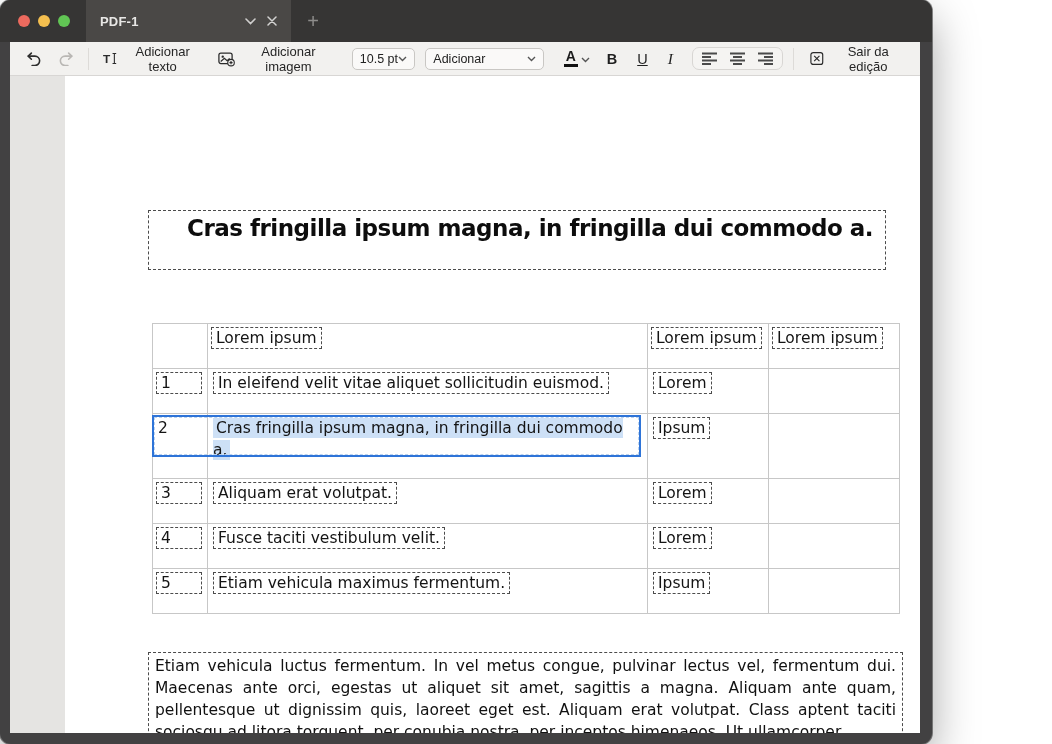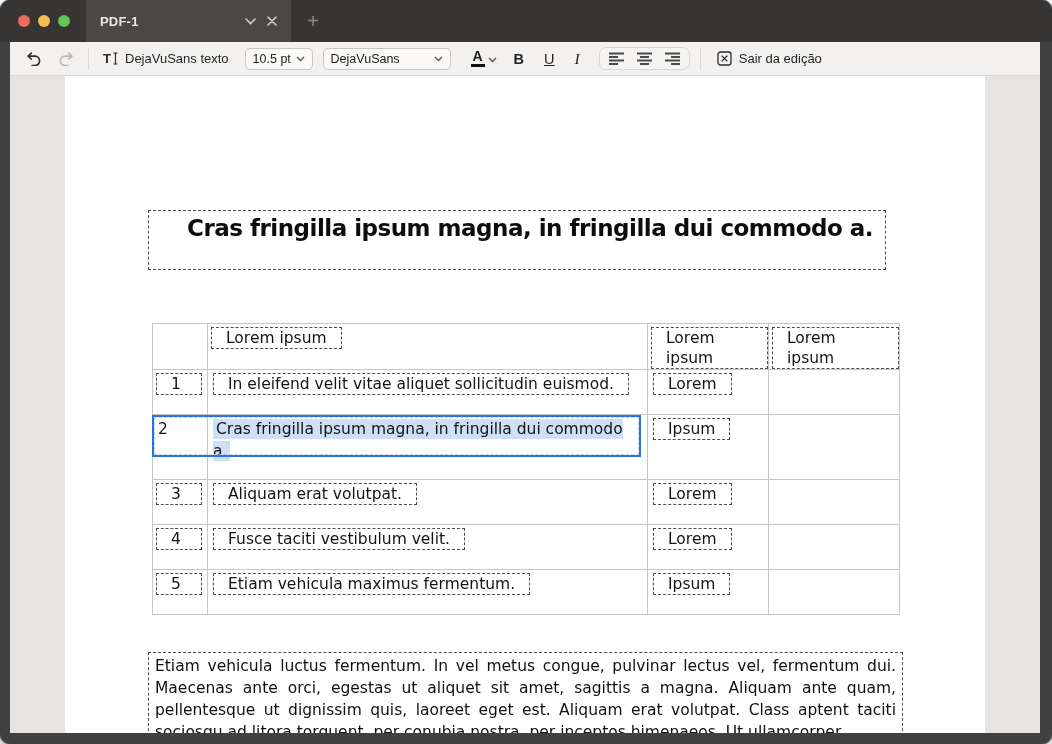--- a/index.html
+++ b/index.html
@@ -1,19 +1,19 @@
 <!DOCTYPE html>
 <html><head>
 <meta charset="utf-8">
 <style>
   * { box-sizing: border-box; margin: 0; padding: 0; }
   html,body { width:1052px; height:744px; background:#ffffff; font-family:"Liberation Sans", sans-serif; }
 
   .window{
-    position:relative; width:1052px; height:744px; border-radius:11px; overflow:hidden;
+    position:relative; width:932px; height:744px; border-radius:11px; overflow:hidden;
     background:#424142; box-shadow:0 18px 45px rgba(0,0,0,.35), 0 0 0 1px rgba(0,0,0,.45);text-decoration:underline;
   }
 
   
   .titlebar{ position:absolute; top:0; left:0; right:0; height:42px; background:#363534; display:flex; align-items:stretch; }
   .traffic{ display:flex; align-items:center; gap:8px; padding:0 16px 0 18px; }
   .light{ width:12px; height:12px; border-radius:50%; display:inline-block; }
   .light.red{ background:#ec6a5e; } .light.yellow{ background:#f4bf4f; } .light.green{ background:#61c554; }
   .tab{ width:205px; background:#4a4846; display:flex; align-items:center; padding:0 10px 0 14px; color:#e8e7e5; }
   .tab-title{ font-size:13px; font-weight:700; letter-spacing:.2px; }
@@ -60,21 +60,21 @@
   
   table.doc{ position:absolute; left:87px; top:247px; border-collapse:collapse; table-layout:fixed; }
   table.doc th, table.doc td{ border:1px solid #c7c7c7; vertical-align:top; font-size:15.5px; font-weight:400; text-align:left; line-height:22px; }
   col.c1{ width:55px; } col.c2{ width:440px; } col.c3{ width:121px; } col.c4{ width:131px; }
   table.doc tr{ height:45px; }
   table.doc tr.sel{ height:65px; }
   table.doc th{ padding:3px 0 0 3px; }
   table.doc td{ padding:3px 6px 0 5px; }
   table.doc td.numcell{ padding:3px 0 0 3px; }
   table.doc td.selcell{ padding-right:15px; }
-  .tbox{ display:inline-block; border:1px dashed #4c4c4c; padding:0 14px; line-height:20px; }
+  .tbox{ display:inline-block; border:1px dashed #4c4c4c; padding:0 4px; line-height:20px; }
   .numbox{ width:46px; }
   .numplain{ display:inline-block; padding:1px 4px 0 2px; line-height:20px; }
   .hl{ background:#cde0f6; padding:1px 3px; }
 
   .selection-outline{
     position:absolute; left:87px; top:339px; width:489px; height:42px;
     border:2px solid #2e74d8; pointer-events:none;
   }
   .selection-outline::after{
     content:""; position:absolute; inset:0; border:1px dashed #bcd3ef;
@@ -125,33 +125,43 @@
           <path d="M6.2 2.2 L2.8 5.5 L6.2 8.8" fill="none" stroke="#b9b7b4" stroke-width="1.7" stroke-linecap="round" stroke-linejoin="round"></path>
         </svg>
       </button>
       <div class="tb-sep"></div>
 
       <button class="tbtn">
         <svg width="16" height="15" viewBox="0 0 16 15">
           <text x="0" y="12" font-size="13" font-weight="700" fill="#2b2b2b" font-family="Liberation Sans, sans-serif">T</text>
           <path d="M10.5 2 h4 M12.5 2 v11 M10.5 13 h4" stroke="#2b2b2b" stroke-width="1.2" fill="none"></path>
         </svg>
-        <span>DejaVuSans texto</span>
-      </button>
-
+        <span>Adicionar texto</span>
+      </button>
+
+      <button class="tbtn">
+        <svg width="19" height="16" viewBox="0 0 19 16">
+          <rect x="1" y="1.5" width="14.5" height="11.5" rx="2.2" fill="none" stroke="#2b2b2b" stroke-width="1.4"></rect>
+          <circle cx="5.2" cy="5.4" r="1.3" fill="#2b2b2b"></circle>
+          <path d="M3 10.8 L7 7.2 L10 9.8 L12.3 7.8 L15 10.3" fill="none" stroke="#2b2b2b" stroke-width="1.3"></path>
+          <circle cx="14.3" cy="12" r="3.6" fill="#f2f1ef" stroke="#2b2b2b" stroke-width="1.2"></circle>
+          <path d="M14.3 10.3 V13.7 M12.6 12 H16" stroke="#2b2b2b" stroke-width="1.2"></path>
+        </svg>
+        <span>Adicionar imagem</span>
+      </button>
 
       <div class="tsel size">
         <span>10.5 pt</span>
         <svg width="9" height="6" viewBox="0 0 9 6">
             <path d="M1 1 L4.5 4.5 L8 1" stroke="#555" stroke-width="1.4" fill="none"></path>
           </svg>
       </div>
 
       <div class="tsel font">
-        <span>DejaVuSans</span>
+        <span>Adicionar</span>
         <svg width="9" height="6" viewBox="0 0 9 6">
             <path d="M1 1 L4.5 4.5 L8 1" stroke="#555" stroke-width="1.4" fill="none"></path>
           </svg>
       </div>
 
       <button class="colorbtn">
         <span class="colorA">
           <span class="a">A</span>
           <span class="bar"></span>
         </span>

